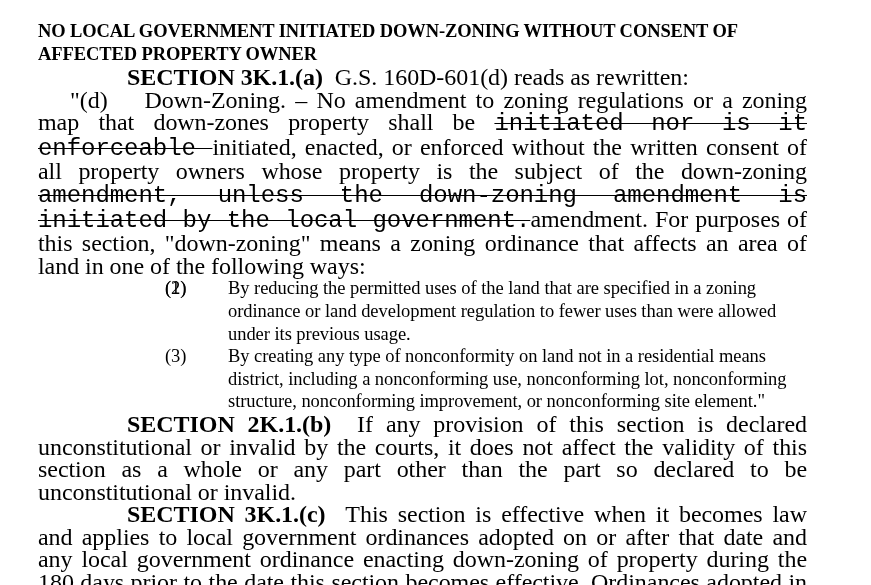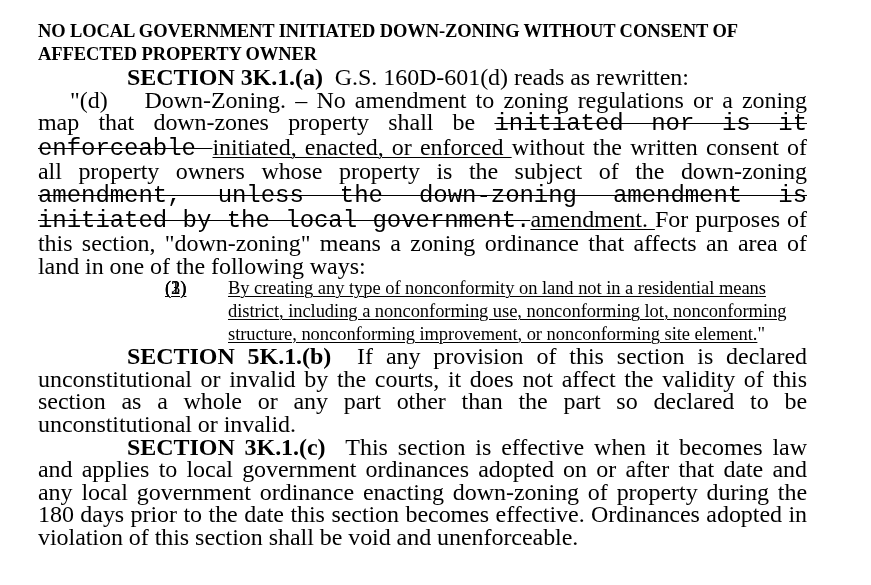--- a/index.html
+++ b/index.html
@@ -47,21 +47,20 @@
   }
   .lbl {
     font-weight: bold;
   }
   .struck {
     text-decoration: line-through;
     text-decoration-thickness: 1px;
     font-family: Liberation Mono, monospace;
   }
   .ins {
-    text-decoration: underline;
     text-decoration-thickness: 1px;
     text-underline-offset: 2px;
   }
   .list {
     margin: 0;
     padding: 0;
     list-style: none;
   }
   .list-item {
     position: relative;
@@ -93,21 +92,21 @@
 <div class="page">
 
   <h1 class="doc-heading">NO LOCAL GOVERNMENT INITIATED DOWN-ZONING WITHOUT CONSENT OF AFFECTED PROPERTY OWNER</h1>
 
   <p class="para indent-section"><span class="lbl sp2">SECTION 3K.1.(a)</span><span>G.S. 160D-601(d) reads as rewritten:</span></p>
 
   <p class="para indent-quote"><span class="sp2">"(d)</span><span class="sp2"></span><span>Down-Zoning. – No amendment to zoning regulations or a zoning map that down-zones property shall be </span><span class="struck">initiated nor is it enforceable </span><span class="ins">initiated, enacted, or enforced </span><span>without the written consent of all property owners whose property is the subject of the down-zoning </span><span class="struck">amendment, unless the down-zoning amendment is initiated by the local government.</span><span class="ins">amendment. </span><span>For purposes of this section, "down-zoning" means a zoning ordinance that affects an area of land in one of the following ways:</span></p>
 
   <ul class="list">
     <li class="list-item flushlast"><span class="list-num">(1)</span></li>
-    <li class="list-item flushlast"><span class="list-num">(2)</span></li>
+    <li class="list-item flushlast"><span class="list-num">(2)</span><span>By reducing the permitted uses of the land that are specified in a zoning ordinance or land development regulation to fewer uses than were allowed under its previous usage.</span></li>
     <li class="list-item flushlast"><span class="list-num ins">(3)</span><span class="ins">By creating any type of nonconformity on land not in a residential means district, including a nonconforming use, nonconforming lot, nonconforming structure, nonconforming improvement, or nonconforming site element.</span><span>"</span></li>
   </ul>
 
-  <p class="para indent-section"><span class="lbl sp2">SECTION 5K.1.(b)</span><span>If any provision of this section is declared unconstitutional or invalid by the courts, it does not affect the validity of this section as a whole or any part other than the part so declared to be unconstitutional or invalid.</span></p>
+  <p class="para indent-section"><span class="lbl sp2">SECTION 2K.1.(b)</span><span>If any provision of this section is declared unconstitutional or invalid by the courts, it does not affect the validity of this section as a whole or any part other than the part so declared to be unconstitutional or invalid.</span></p>
 
   <p class="para indent-section noljust-last"><span class="lbl sp2">SECTION 3K.1.(c)</span><span>This section is effective when it becomes law and applies to local government ordinances adopted on or after that date and any local government ordinance enacting down-zoning of property during the 180 days prior to the date this section becomes effective. Ordinances adopted in violation of this section shall be void and unenforceable.</span></p>
 
 </div>
 
 </body></html>

